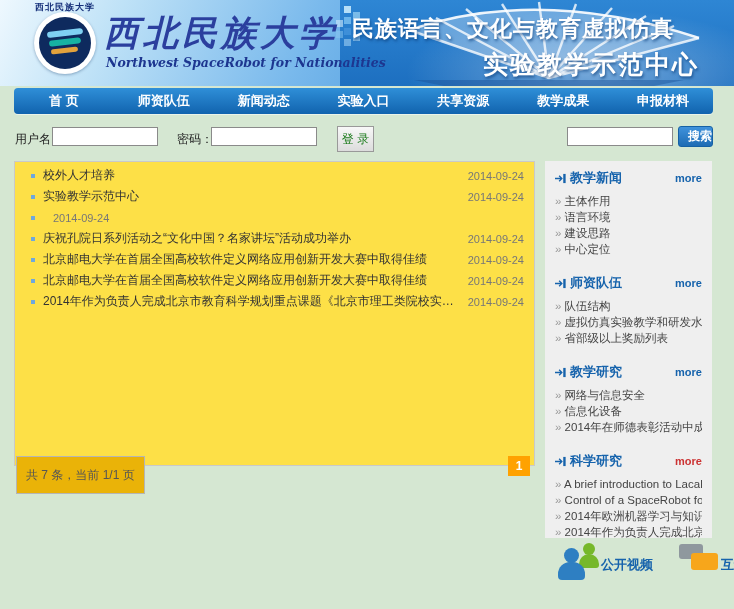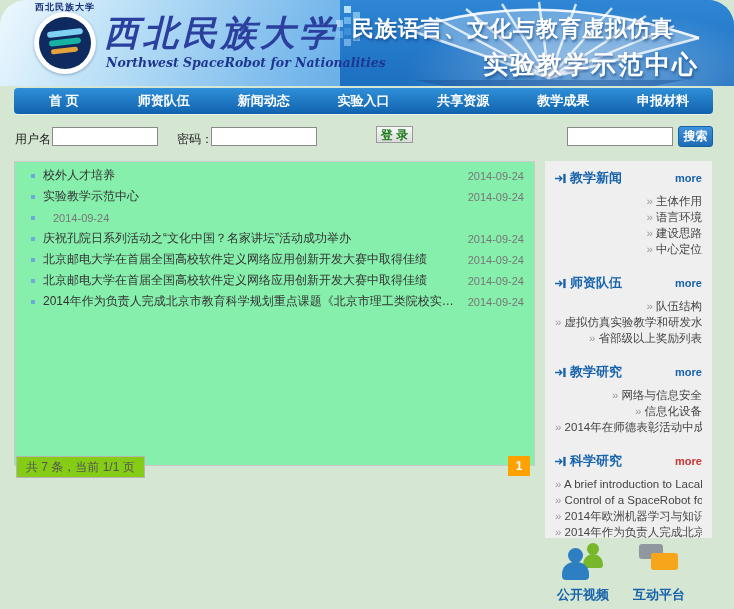--- a/index.html
+++ b/index.html
@@ -1,17 +1,17 @@
 <!DOCTYPE html>
 <html><head>
 <meta charset="utf-8">
 <style>
   html,body { margin:0; padding:0; }
   body { font-family:"Liberation Sans", sans-serif; background:#d5e7d2; }
-  .page { position:relative; width:734px; height:609px; background:#d5e7d2; overflow:hidden;border-radius:26px; }
+  .page { position:relative; width:734px; height:609px; background:#d5e7d2; overflow:hidden; }
 
   
   .header { position:absolute; left:0; top:0; width:734px; height:86px;
     background:linear-gradient(115deg,#eef8fe 0%,#bfe2f7 16%,#79b9ec 42%,#3f92da 70%,#2b81cf 100%); }
   .banner-right { position:absolute; left:340px; top:0; width:394px; height:86px;
     background:linear-gradient(180deg,#2e86d4 0%,#1d6fc0 100%); }
   .banner-glow { position:absolute; left:380px; top:0; width:354px; height:86px;
     background:radial-gradient(ellipse at 60% 85%, rgba(255,255,255,.38), transparent 62%); }
   .book-svg { position:absolute; right:0; top:0; }
   .pix { position:absolute; left:344px; top:6px; width:7px; height:7px; background:rgba(190,228,250,.95);
@@ -40,58 +40,58 @@
   
   .nav { position:absolute; left:14px; top:88px; width:699px; height:26px; border-radius:4px;
     background:linear-gradient(#2f8fd8,#1163ae); display:flex; box-shadow:0 1px 0 rgba(255,255,255,.5); }
   .nav-item { flex:1; text-align:center; line-height:26px; color:#fff; font-size:13px; font-weight:bold;
     cursor:pointer; white-space:nowrap; }
 
   
   .lbl { position:absolute; top:131px; font-size:12px; color:#222; }
   .tin { position:absolute; top:127px; height:19px; width:106px; border:1px solid #8a8a8a; background:#fff;
     box-sizing:border-box; font-size:12px; padding:0 3px; }
-  .btn-login { position:absolute; left:337px; top:126px; width:37px; height:17px;
+  .btn-login { position:absolute; left:337px; top:126px; width:37px; height:26px;
     background:linear-gradient(#f8f8f8,#dcdcdc); border:1px solid #999; color:#1a7a1a;
-    font-size:12px; font-weight:bold; cursor:pointer; padding:0;margin-left:39px; }
+    font-size:12px; font-weight:normal; cursor:pointer; padding:0; }
   .btn-search { position:absolute; left:678px; top:126px; width:35px; height:21px;
     background:linear-gradient(#3f92dc,#1e6cb4); border:1px solid #1561a5; border-radius:3px; color:#fff;
-    font-size:12px; font-weight:bold; cursor:pointer; padding:0; }
-
-  
-  .main-box { position:absolute; left:14px; top:161px; width:521px; height:305px; background:#86efac;
+    font-size:12px; font-weight:bold; cursor:pointer; padding:0;text-align:right; }
+
+  
+  .main-box { position:absolute; left:14px; top:161px; width:521px; height:305px; background:#fde047;
     border:1px solid #c9c9c9; box-sizing:border-box; padding-top:3px; }
   .news-row { height:21px; display:flex; align-items:center; padding:0 10px 0 16px; }
   .news-bullet { width:4px; height:4px; background:#6fa8dc; margin-right:8px; flex:none; }
   .news-title { font-size:12px; color:#333; flex:1; white-space:nowrap; overflow:hidden;
     text-overflow:ellipsis; cursor:pointer; }
   .news-date { font-size:11px; color:#777; margin-left:10px; flex:none; }
 
   
-  .pg-summary { position:absolute; left:16px; top:456px; height:20px; line-height:20px; padding:0 9px;
-    background:#84cc16; border:1px solid #b5b5b5; font-size:12px; color:#555; }
+  .pg-summary { position:absolute; left:16px; top:456px; height:20px; line-height:20px; padding:8px 9px;
+    background:#eab308; border:1px solid #b5b5b5; font-size:12px; color:#555; }
   .pg-btn { position:absolute; left:508px; top:456px; width:22px; height:20px; background:#ffa200;
     color:#fff; font-weight:bold; font-size:12px; text-align:center; line-height:20px; cursor:pointer; }
 
   
   .sidebar { position:absolute; left:545px; top:161px; width:167px; height:377px; background:#efefef;
     box-sizing:border-box; padding:8px 10px 0; }
-  .side-section { margin-bottom:17px;text-align:right; }
+  .side-section { margin-bottom:17px; }
   .side-head { display:flex; justify-content:space-between; align-items:center; height:18px; margin-bottom:6px; }
   .side-title { display:flex; align-items:center; gap:4px; font-size:13px; font-weight:bold; color:#1663ac;
     cursor:pointer; white-space:nowrap; }
   .more { font-size:11px; font-weight:bold; color:#1663ac; cursor:pointer; }
   .more.red { color:#cc3333; }
   .side-item { height:16px; line-height:16px; font-size:11.5px; color:#444; white-space:nowrap;
     overflow:hidden; cursor:pointer; }
   .dbl::before { content:"» "; color:#999; }
 
   
   .footer-links { position:absolute; left:545px; top:543px; width:170px; display:flex; gap:24px; padding-left:12px; }
-  .f-item { display:flex; flex-direction:column; align-items:center; cursor:pointer; }
+  .f-item { display:flex; flex-direction:row; align-items:center; cursor:pointer; }
   .f-label { margin-top:5px; font-size:13px; font-weight:bold; color:#1663ac; white-space:nowrap; }
   .ppl, .chat { position:relative; width:44px; height:38px; }
   .p2-head { position:absolute; left:26px; top:0; width:12px; height:12px; border-radius:50%; background:#76b82a; }
   .p2-body { position:absolute; left:22px; top:11px; width:20px; height:14px; border-radius:10px 10px 3px 3px; background:#76b82a; }
   .p1-head { position:absolute; left:7px; top:5px; width:15px; height:15px; border-radius:50%; background:#2e7fc2; }
   .p1-body { position:absolute; left:1px; top:19px; width:27px; height:18px; border-radius:12px 12px 4px 4px; background:#2e7fc2; }
   .c-back { position:absolute; left:2px; top:1px; width:24px; height:15px; border-radius:3px; background:#8f989e; }
   .c-back::after { content:""; position:absolute; left:4px; bottom:-5px; width:0; height:0;
     border:5px solid transparent; border-top-color:#8f989e; border-left-width:2px; border-right-width:2px; }
   .c-front { position:absolute; left:14px; top:10px; width:27px; height:17px; border-radius:3px; background:#f7a61b; }

